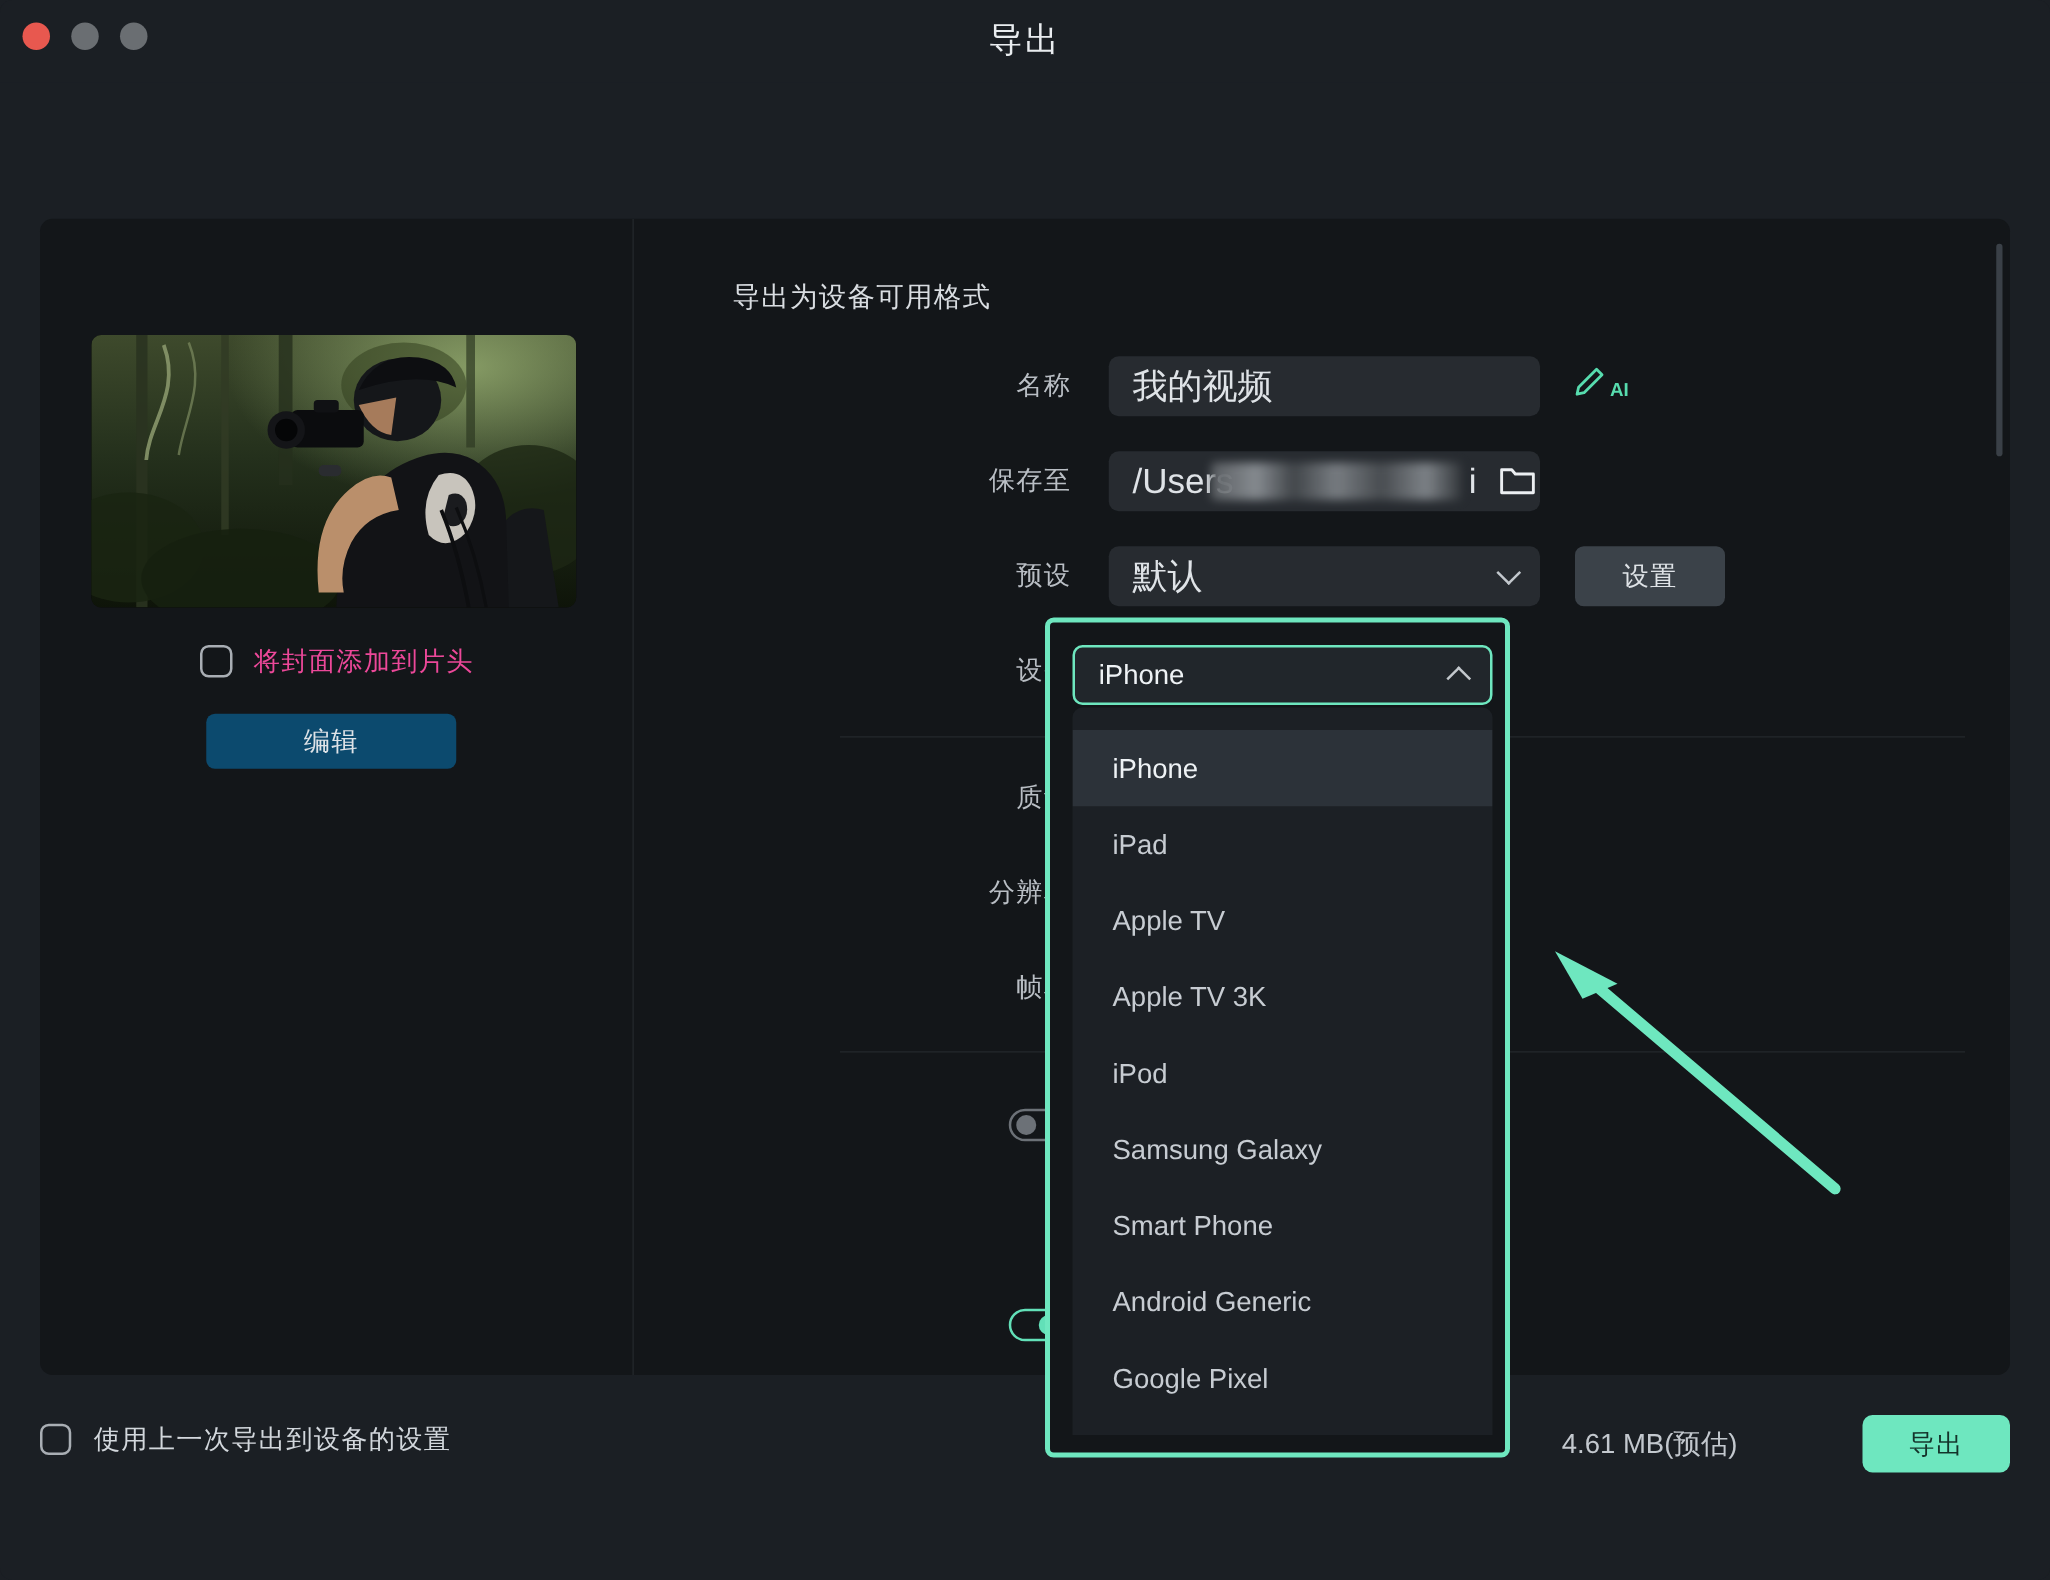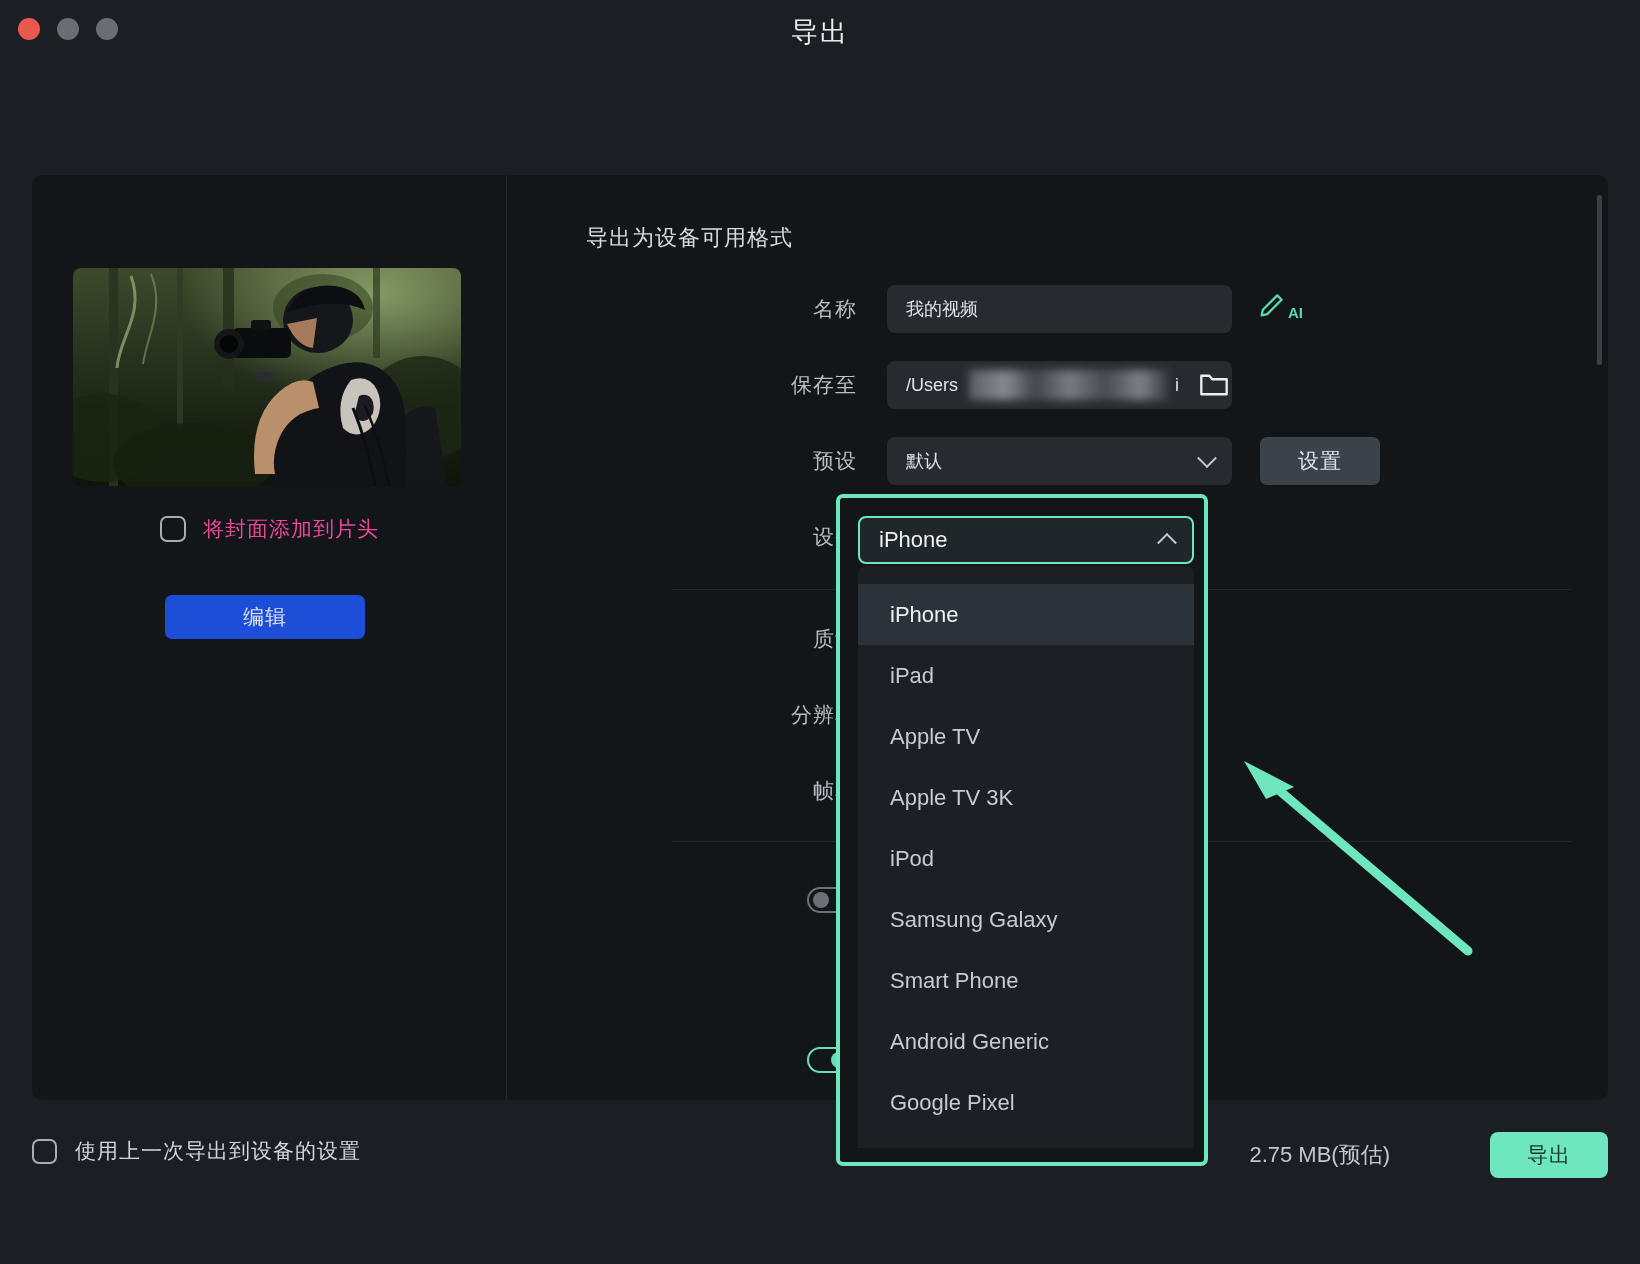--- a/index.html
+++ b/index.html
@@ -67,41 +67,41 @@
   .cover-row {
     position: absolute; top: 340px; left: 0; width: 475px;
     display: flex; align-items: center; justify-content: center; gap: 17px;
   }
   .cb {
     width: 26px; height: 26px; border: 2px solid #a9aeb4; border-radius: 7px;
     background: transparent; cursor: pointer;
   }
   .cover-label { color: #ec4899; font-size: 21px; letter-spacing: 1px; }
   .edit-btn {
-    position: absolute; top: 420px; left: 133px; width: 200px; height: 44px;
-    background: #1d4ed8; border-radius: 7px; color: #dfe3e7; font-size: 21px;
+    position: absolute; top: 396px; left: 133px; width: 200px; height: 44px;
+    background: #0c4a6e; border-radius: 7px; color: #dfe3e7; font-size: 21px;
     display: flex; align-items: center; justify-content: center; cursor: pointer;
     letter-spacing: 1px;
   }
 
   
   .right { position: absolute; top: 0; left: 475px; width: 1101px; height: 925px; }
   .section-title {
     position: absolute; top: 48px; left: 79px; color: #d9dde1;
     font-size: 22px; letter-spacing: 1px;
   }
   .row { position: absolute; left: 0; width: 1101px; height: 48px; }
   .row .lbl {
     position: absolute; left: 205px; width: 145px; text-align: right;
     color: #b9bec4; font-size: 21px; line-height: 48px; letter-spacing: 1px;
   }
   .field {
     position: absolute; left: 380px; width: 345px; height: 48px;
     background: #272b30; border-radius: 8px; color: #dfe3e7;
-    font-size: 18px; line-height: 48px; padding-left: 19px;
+    font-size: 28px; line-height: 48px; padding-left: 19px;
   }
   .fld-sm { width: 345px; }
   .ai-icon { position: absolute; left: 749px; top: 6px; display: flex; align-items: flex-end; gap: 2px; }
   .folder-btn {
     position: absolute; left: 690px; top: 7px; width: 34px; height: 34px;
     cursor: pointer; display: flex; align-items: center; justify-content: center;
   }
   .blur-path {
     position: absolute; left: 82px; top: 9px; height: 30px; width: 200px;
     background: linear-gradient(90deg,#5d6165,#8b9095 18%,#43474b 33%,#7c8186 50%,#4a4e52 68%,#82878c 86%,#35393d);
@@ -338,17 +338,17 @@
       <line x1="238" y1="196" x2="38" y2="26" stroke="#6ee7bf" stroke-width="9" stroke-linecap="round"></line>
       <path d="M14 6 L64 32 L36 44 Z" fill="#6ee7bf"></path>
     </svg>
   </div>
 
   <div class="bottom">
     <div class="use-last">
       <div class="cb"></div>
       <span>使用上一次导出到设备的设置</span>
     </div>
-    <div class="size-text">2.75 MB(预估)</div>
+    <div class="size-text">4.61 MB(预估)</div>
     <div class="export-btn">导出</div>
   </div>
 
 </div>
 
 </body></html>

